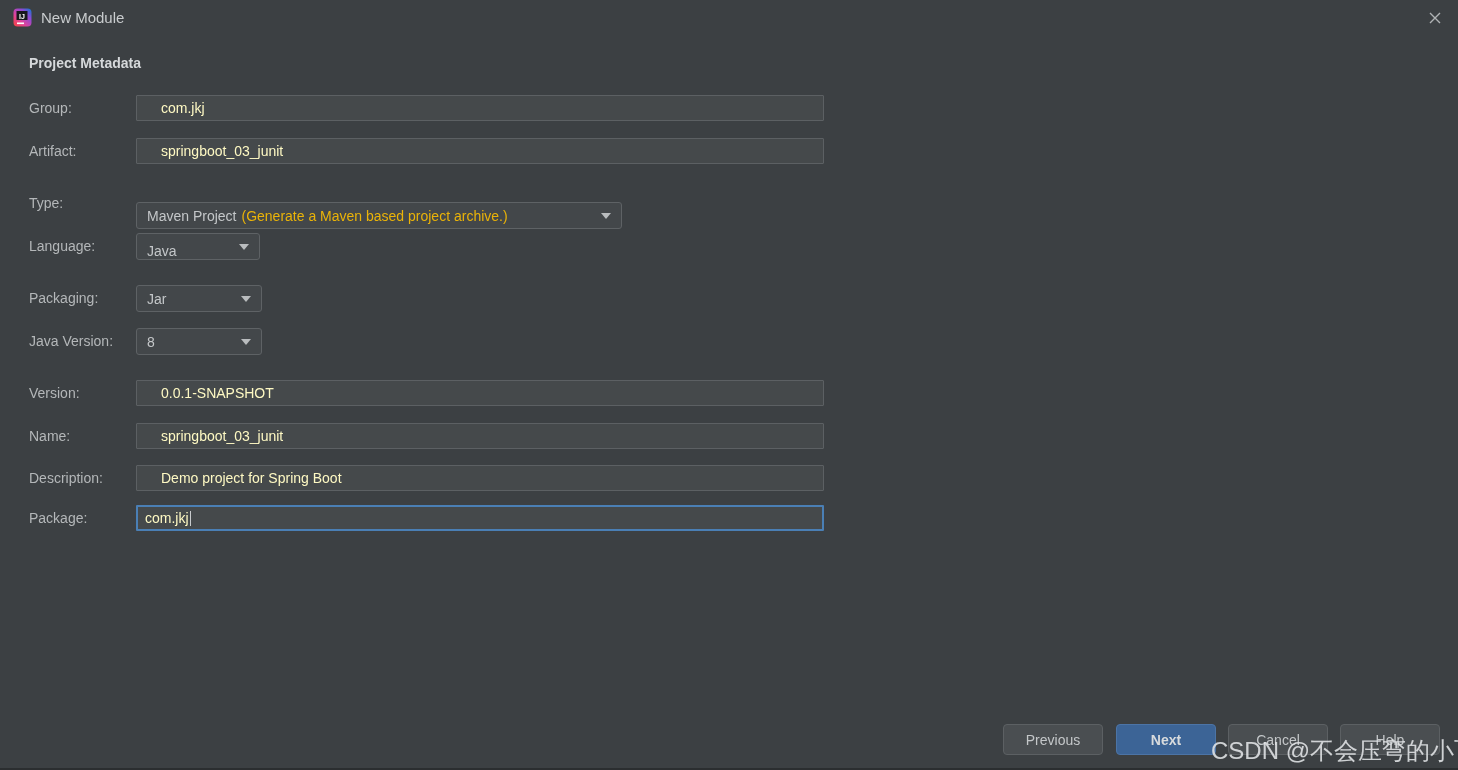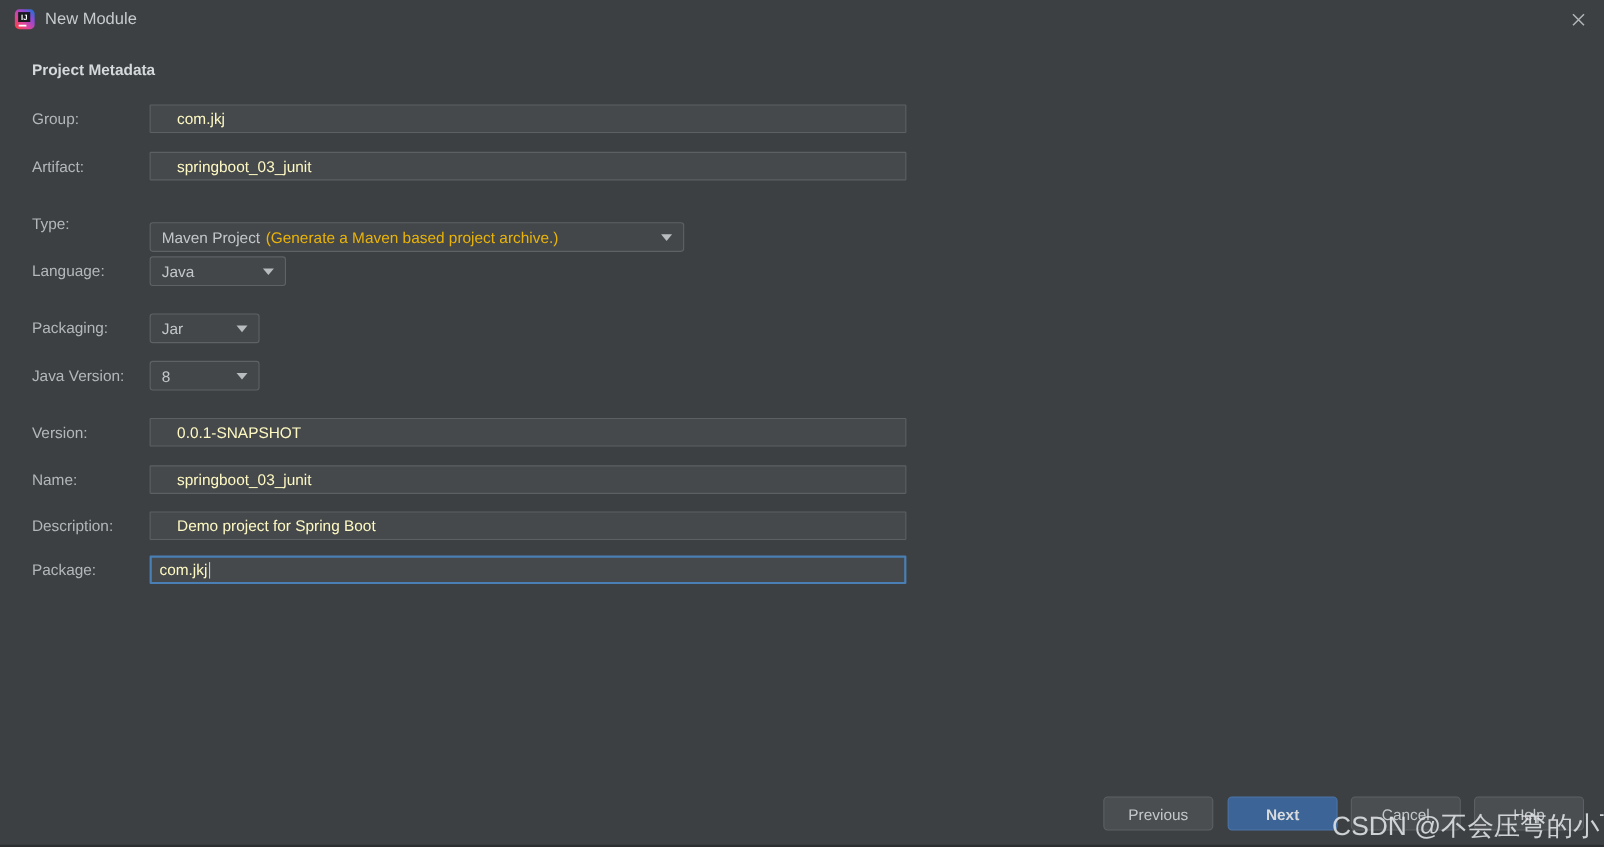--- a/index.html
+++ b/index.html
@@ -150,21 +150,21 @@
     top: 50%;
     transform: translateY(-50%);
     width: 0; height: 0;
     border-left: 5px solid transparent;
     border-right: 5px solid transparent;
     border-top: 6px solid #b9bcbe;
   }
 
   .combo.type   { width: 486px; }
   .combo.small  { width: 124px; }
-  .combo.tiny   { width: 100px; }
+  .combo.tiny   { width: 126px; }
 
   
   .btn {
     position: absolute;
     top: 724px;
     height: 31px;
     border-radius: 4px;
     display: flex;
     align-items: center;
     justify-content: center;
@@ -236,21 +236,21 @@
       <div class="field wide" style="top: 138px;">
         <span>springboot_03_junit</span>
       </div>
       <div class="f-label" style="top: 190px;">Type:</div>
       <div class="combo type" style="top: 190px; margin-top: 12px;">
         <span>Maven Project</span>
         <span class="hint">(Generate a Maven based project archive.)</span>
         <span class="arrow"></span>
       </div>
       <div class="f-label" style="top: 233px;">Language:</div>
-      <div class="combo small" style="top: 233px;">
+      <div class="combo small" style="top: 233px; align-items: flex-end;">
         <span>Java</span>
         <span class="arrow"></span>
       </div>
       <div class="f-label" style="top: 285px;">Packaging:</div>
       <div class="combo tiny" style="top: 285px;">
         <span>Jar</span>
         <span class="arrow"></span>
       </div>
       <div class="f-label" style="top: 328px;">Java Version:</div>
       <div class="combo tiny" style="top: 328px;">

